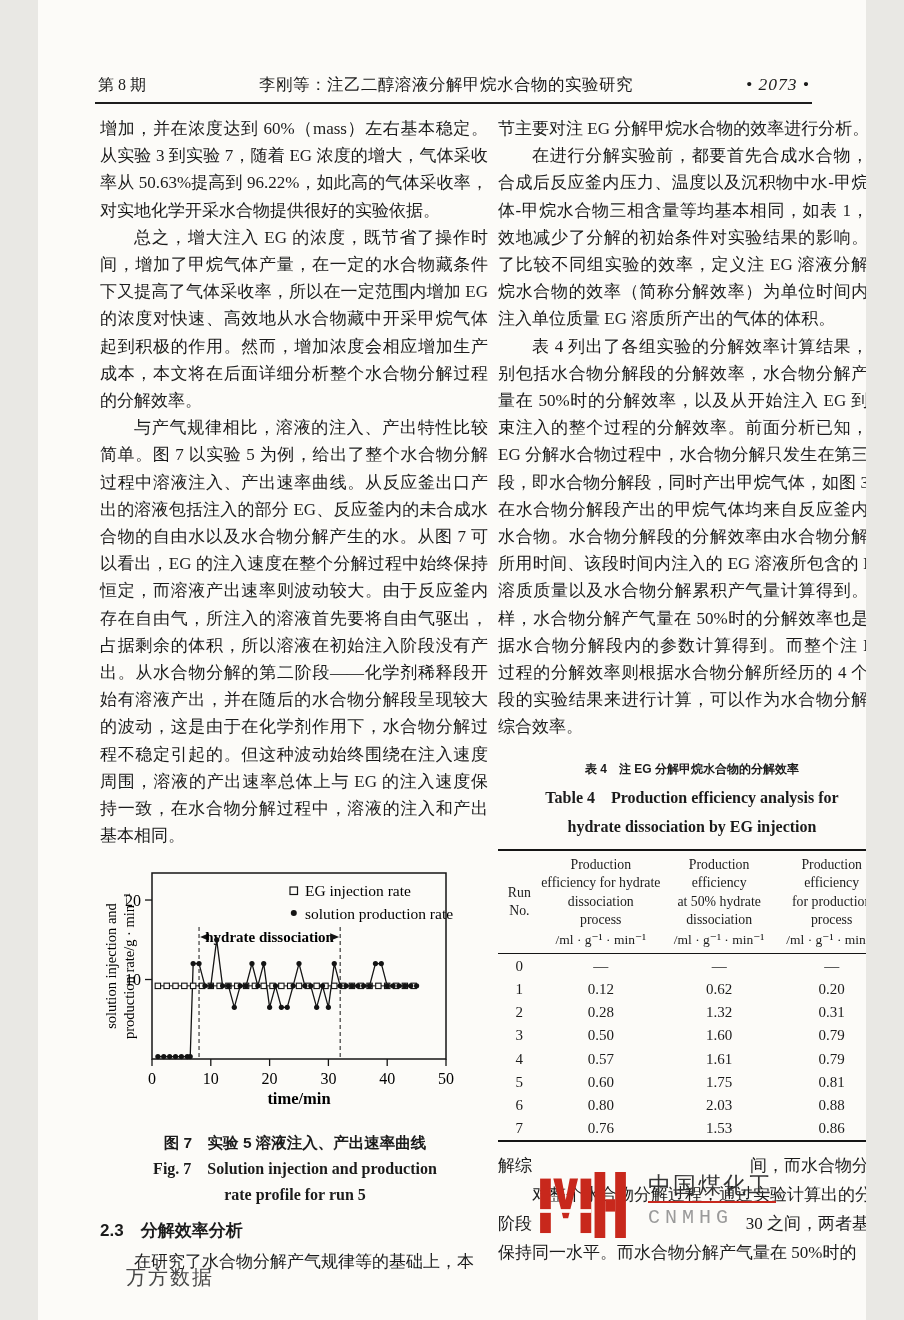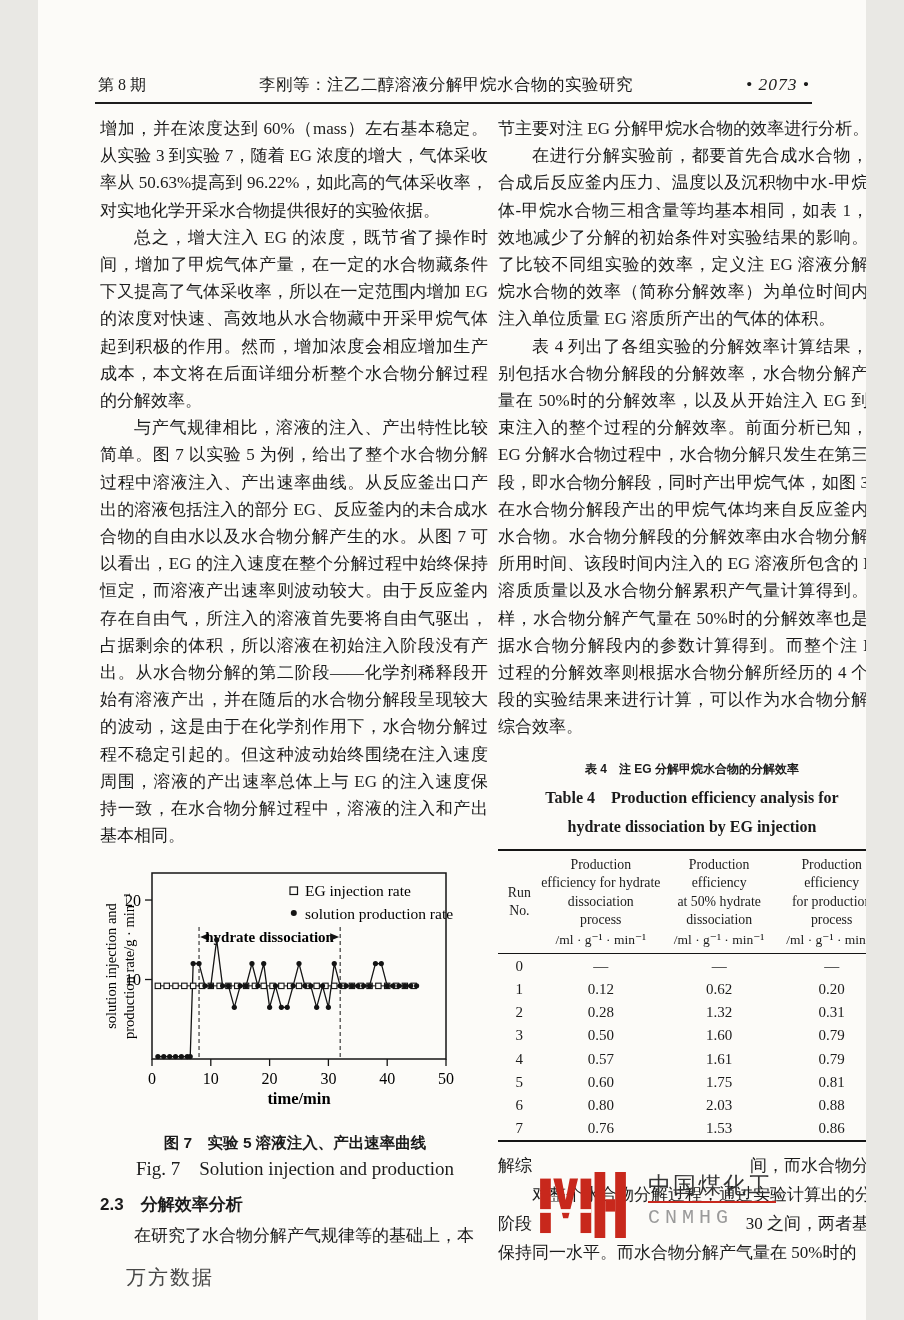--- a/index.html
+++ b/index.html
@@ -18,21 +18,21 @@
   .col{position:absolute;top:115px;width:388px;font-size:17px;line-height:27.2px;
        text-align:justify;text-justify:inter-ideograph;}
   .col-left{left:62px;}
   .col-right{left:460px;}
   p{margin:0;text-indent:2em;}
   p.noindent{text-indent:0;}
   
   .fig{margin:8px 0 0 2px;}
   .cap-cn{font-family:"Liberation Sans","DejaVu Sans",sans-serif;font-weight:bold;
           font-size:15.5px;text-align:center;margin-top:6px;line-height:26px;}
-  .cap-en{font-size:19px;text-align:center;line-height:26px;font-weight:400;}
+  .cap-en{font-size:16px;text-align:center;line-height:26px;font-weight:700;}
   .sec-head{font-family:"Liberation Sans","DejaVu Sans",sans-serif;font-weight:bold;
             font-size:17px;margin:10px 0 4px 0;text-indent:0;line-height:26px;}
   
   .tbl-title-cn{font-family:"Liberation Sans","DejaVu Sans",sans-serif;font-weight:bold;
                 font-size:12px;text-align:center;margin-top:14px;line-height:28px;}
   .tbl-title-en{font-weight:bold;font-size:16px;text-align:center;line-height:29px;}
   table.eff{width:100%;border-collapse:collapse;margin-top:8px;
             border-top:2.4px solid #151515;border-bottom:2.4px solid #151515;}
   table.eff thead th{font-weight:normal;font-size:13.8px;line-height:18.5px;
             text-align:center;vertical-align:middle;padding:5px 0 4px;
@@ -180,20 +180,21 @@
             <text x="197" y="247" text-anchor="middle" font-size="16.5" font-weight="600" font-family="&quot;Liberation Serif&quot;,&quot;DejaVu Serif&quot;,serif">time/min</text>
             <text text-anchor="middle" font-size="14.5" font-family="&quot;Liberation Serif&quot;,&quot;DejaVu Serif&quot;,serif" transform="translate(14 109) rotate(-90)">solution injection and</text>
             <text text-anchor="middle" font-size="14.5" font-family="&quot;Liberation Serif&quot;,&quot;DejaVu Serif&quot;,serif" transform="translate(32 109) rotate(-90)">production rate/g · min⁻¹</text>
             <rect x="188" y="30" width="7.5" height="7.5" fill="#fcfbf8" stroke="#141414" stroke-width="1.2"></rect>
             <text x="203" y="39" font-size="15.5" font-family="&quot;Liberation Serif&quot;,&quot;DejaVu Serif&quot;,serif">EG injection rate</text>
             <circle cx="191.8" cy="56" r="3" fill="#141414"></circle>
             <text x="203" y="61.5" font-size="15.5" font-family="&quot;Liberation Serif&quot;,&quot;DejaVu Serif&quot;,serif">solution production rate</text>
           </svg></div>
       <div class="cap-cn">图 7　实验 5 溶液注入、产出速率曲线</div>
       <div class="cap-en">Fig. 7　Solution injection and production</div>
+      <div class="cap-en">rate profile for run 5</div>
     </div>
 
     <div class="sec-head">2.3　分解效率分析</div>
     <p>在研究了水合物分解产气规律等的基础上，本</p>
   </div>
 
   <div class="col col-right">
     <p class="noindent">节主要对注 EG 分解甲烷水合物的效率进行分析。</p>
     <p>在进行分解实验前，都要首先合成水合物，且合成后反应釜内压力、温度以及沉积物中水-甲烷气体-甲烷水合物三相含量等均基本相同，如表 1，有效地减少了分解的初始条件对实验结果的影响。为了比较不同组实验的效率，定义注 EG 溶液分解甲烷水合物的效率（简称分解效率）为单位时间内，注入单位质量 EG 溶质所产出的气体的体积。</p>
     <p>表 4 列出了各组实验的分解效率计算结果，分别包括水合物分解段的分解效率，水合物分解产气量在 50%时的分解效率，以及从开始注入 EG 到结束注入的整个过程的分解效率。前面分析已知，注 EG 分解水合物过程中，水合物分解只发生在第三阶段，即水合物分解段，同时产出甲烷气体，如图 3。在水合物分解段产出的甲烷气体均来自反应釜内的水合物。水合物分解段的分解效率由水合物分解段所用时间、该段时间内注入的 EG 溶液所包含的 EG 溶质质量以及水合物分解累积产气量计算得到。同样，水合物分解产气量在 50%时的分解效率也是根据水合物分解段内的参数计算得到。而整个注 EG 过程的分解效率则根据水合物分解所经历的 4 个阶段的实验结果来进行计算，可以作为水合物分解的综合效率。</p>

